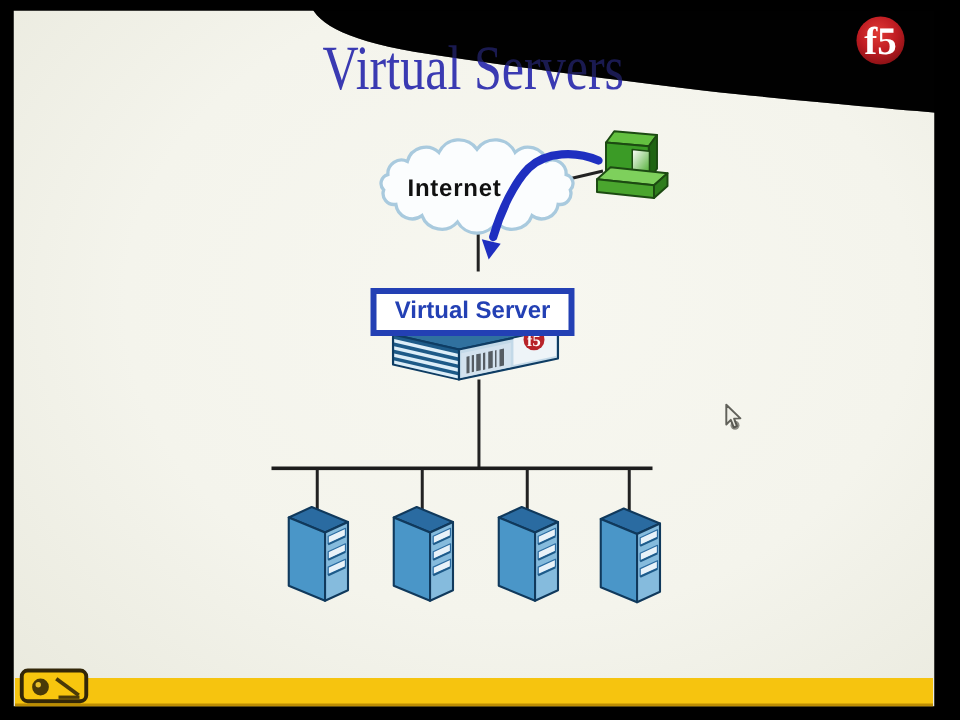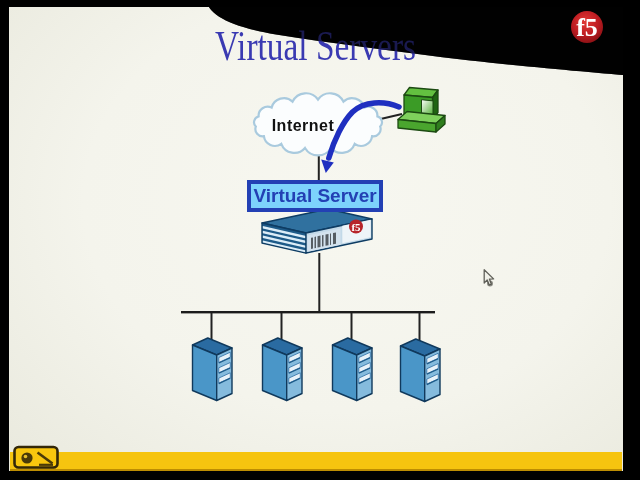--- a/index.html
+++ b/index.html
@@ -4,23 +4,23 @@
 <style>
   html,body{margin:0;padding:0;}
   body{width:640px;height:480px;background:#000;position:relative;overflow:hidden;
        font-family:"Liberation Sans", sans-serif;}
   #slide{position:absolute;left:9px;top:7px;width:614px;height:464px;
     background:radial-gradient(ellipse at 55% 42%, #f7f7f0 0%, #f4f4ec 55%, #e9e9dd 100%);}
   #swoosh{position:absolute;left:0;top:0;}
   #title{position:absolute;left:215px;top:22px;width:260px;transform-origin:left top;transform:scaleX(0.795);
     font-family:"Liberation Serif", serif;font-size:42px;color:#3a3ab2;
     letter-spacing:0px;white-space:nowrap;}
-  #vslabel{position:absolute;left:247px;top:180px;width:128px;height:24px;
-    background:#7dd3fc;border:4px solid #2340b4;color:#2340b4;
-    font-size:19px;font-weight:bold;text-align:center;line-height:24.5px;}
+  #vslabel{position:absolute;left:247px;top:192px;width:128px;height:24px;
+    background:#ffffff;border:4px solid #2340b4;color:#2340b4;
+    font-size:16px;font-weight:bold;text-align:center;line-height:24.5px;}
   #ybar{position:absolute;left:10px;top:452px;width:612px;height:19px;
     background:#f6c40f;border-bottom:2px solid #bd8d02;box-sizing:border-box;}
 </style>
 </head>
 <body>
 <div id="slide"></div>
 
 <svg id="swoosh" width="640" height="480" viewBox="0 0 640 480">
 
   <path d="M206,0 C209,14 227,26 276,34.5 C330,43 395,51.5 470,60.5 C545,68.5 595,72.5 640,76.5 L640,0 Z" fill="#030303"></path>

